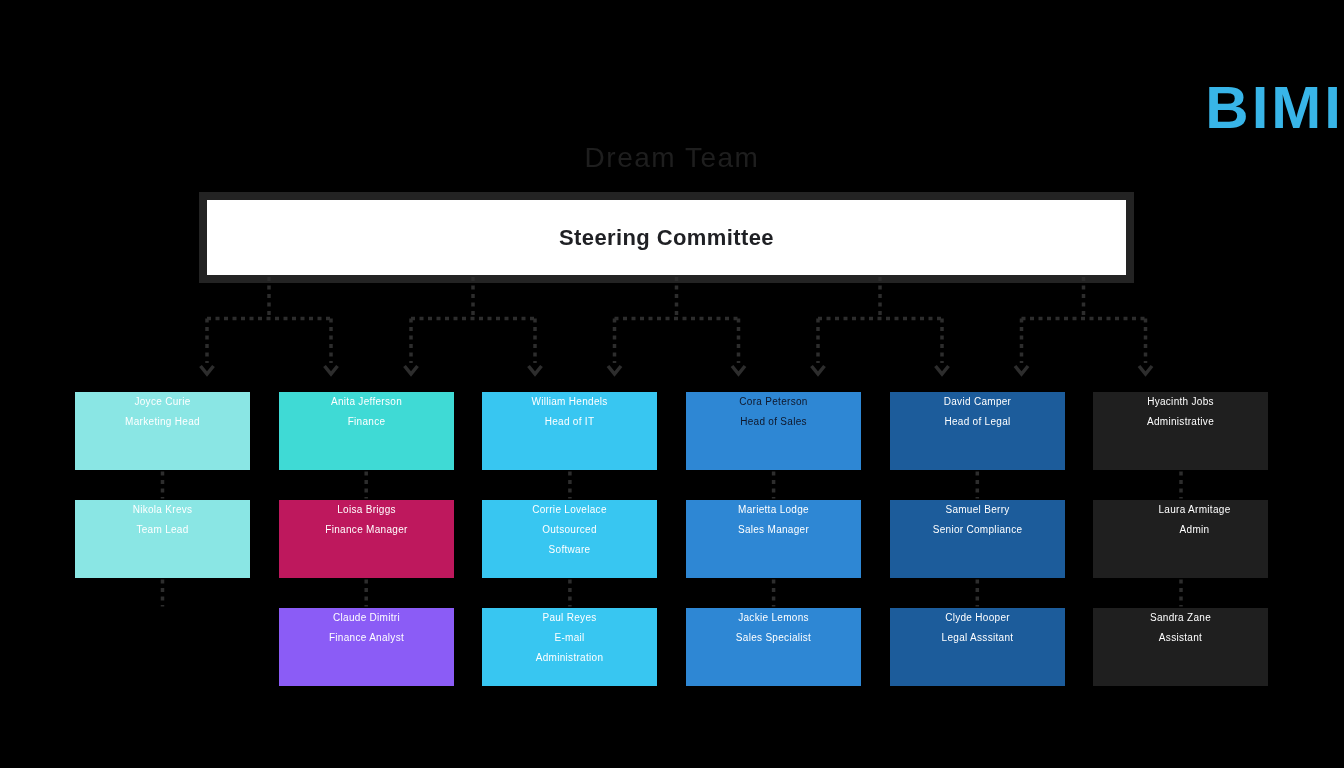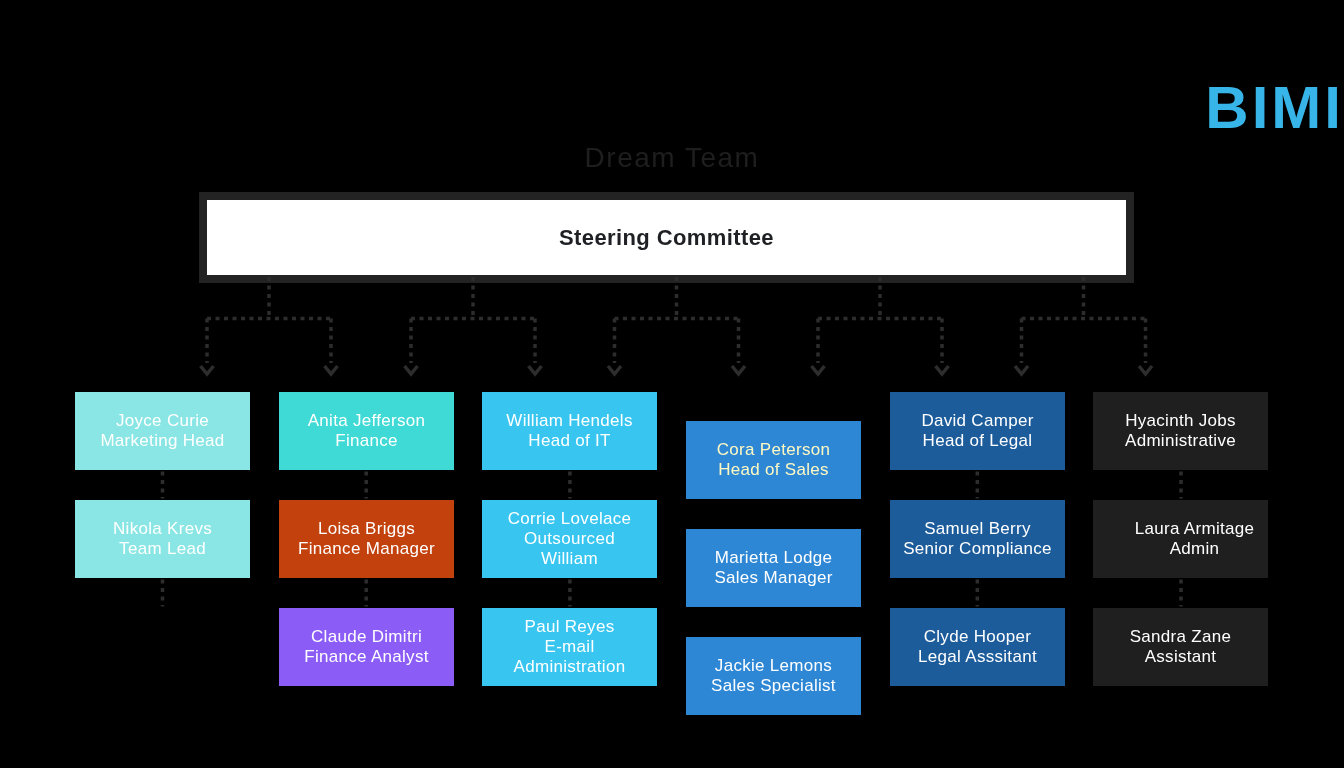--- a/index.html
+++ b/index.html
@@ -24,22 +24,22 @@
   }
   .connectors{position:absolute;left:0;top:0;width:1344px;height:768px;pointer-events:none;}
   .col{position:absolute;top:392px;width:175px;display:flex;flex-direction:column;gap:30px;}
   .col[data-col-idx="0"]{left:75px;}
   .col[data-col-idx="1"]{left:279px;}
   .col[data-col-idx="2"]{left:482px;}
   .col[data-col-idx="3"]{left:686px;}
   .col[data-col-idx="4"]{left:890px;}
   .col[data-col-idx="5"]{left:1093px;}
   .node{
-    height:78px;display:flex;flex-direction:column;align-items:center;justify-content:center;
-    text-align:center;font-size:17px;line-height:20px;letter-spacing:0.3px;
+    height:78px;display:flex;flex-direction:column;align-items:center;
+    text-align:center;font-size:10px;line-height:20px;letter-spacing:0.3px;
   }
   .node-title{white-space:pre-line;}
 </style>
 </head>
 <body style="background: rgb(0, 0, 0);">
 
 <div class="canvas">
 
   <div class="brand" style="color: rgb(56, 181, 232);">BIMI</div>
   <div class="subtitle" style="color: rgb(30, 30, 30);">Dream Team</div>
@@ -102,49 +102,49 @@
       <div class="node-name">Nikola Krevs</div>
       <div class="node-title">Team Lead</div>
     </div>
   </div>
 
   <div class="col" data-col-idx="1">
     <div class="node" style="background: rgb(63, 218, 213); color: rgb(255, 255, 255);">
       <div class="node-name">Anita Jefferson</div>
       <div class="node-title">Finance</div>
     </div>
-    <div class="node" style="background: #c2410c; color: rgb(255, 255, 255);">
+    <div class="node" style="background: #be185d; color: rgb(255, 255, 255);">
       <div class="node-name">Loisa Briggs</div>
       <div class="node-title">Finance Manager</div>
     </div>
     <div class="node" style="background: #8b5cf6; color: rgb(255, 255, 255);">
       <div class="node-name">Claude Dimitri</div>
       <div class="node-title">Finance Analyst</div>
     </div>
   </div>
 
   <div class="col" data-col-idx="2">
     <div class="node" style="background: rgb(56, 198, 241); color: rgb(255, 255, 255);">
       <div class="node-name">William Hendels</div>
       <div class="node-title">Head of IT</div>
     </div>
     <div class="node" style="background: rgb(56, 198, 241); color: rgb(255, 255, 255);">
       <div class="node-name">Corrie Lovelace</div>
       <div class="node-title">Outsourced
-William</div>
+Software</div>
     </div>
     <div class="node" style="background: rgb(56, 198, 241); color: rgb(255, 255, 255);">
       <div class="node-name">Paul Reyes</div>
       <div class="node-title">E-mail
 Administration</div>
     </div>
   </div>
 
   <div class="col" data-col-idx="3">
-    <div class="node" style="background: rgb(46, 135, 212); color: #fef9c3; margin-top: 29px;">
+    <div class="node" style="background: rgb(46, 135, 212); color: #0f172a;">
       <div class="node-name">Cora Peterson</div>
       <div class="node-title">Head of Sales</div>
     </div>
     <div class="node" style="background: rgb(46, 135, 212); color: rgb(255, 255, 255);">
       <div class="node-name">Marietta Lodge</div>
       <div class="node-title">Sales Manager</div>
     </div>
     <div class="node" style="background: rgb(46, 135, 212); color: rgb(255, 255, 255);">
       <div class="node-name">Jackie Lemons</div>
       <div class="node-title">Sales Specialist</div>

